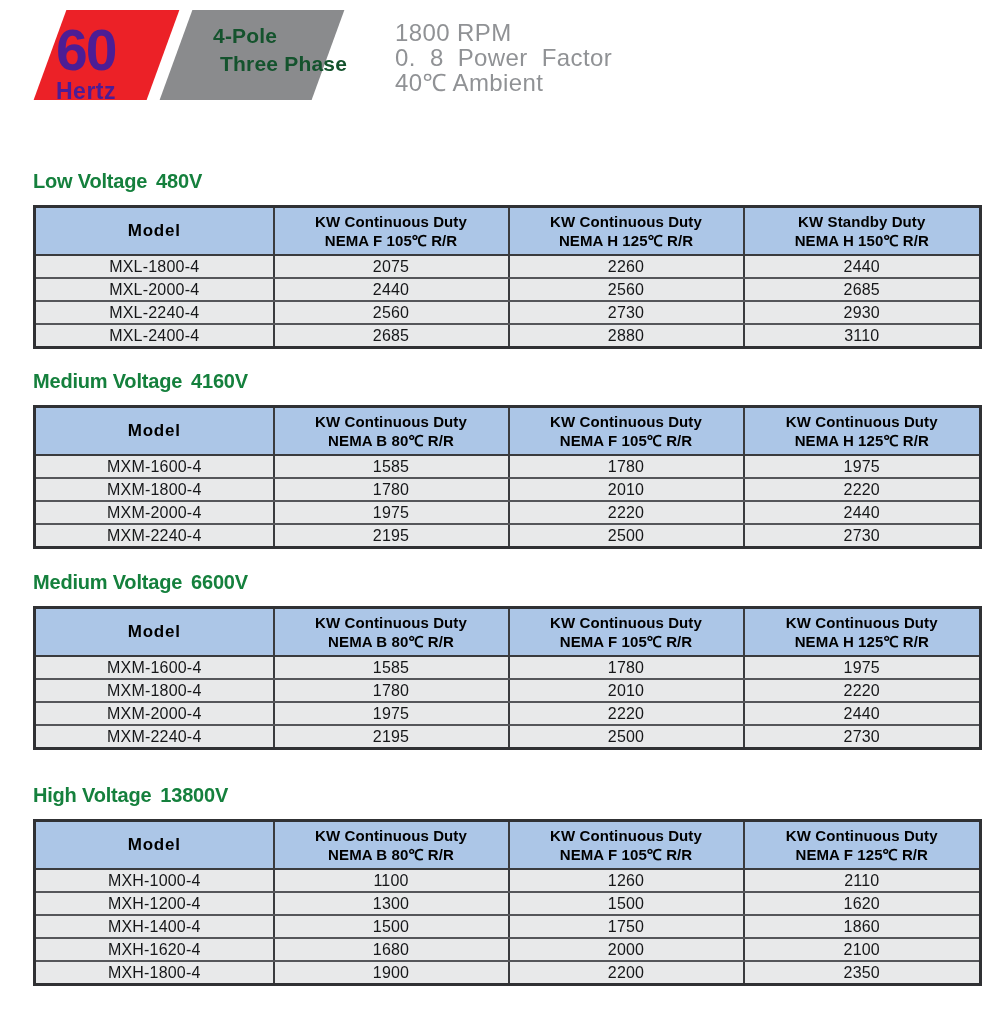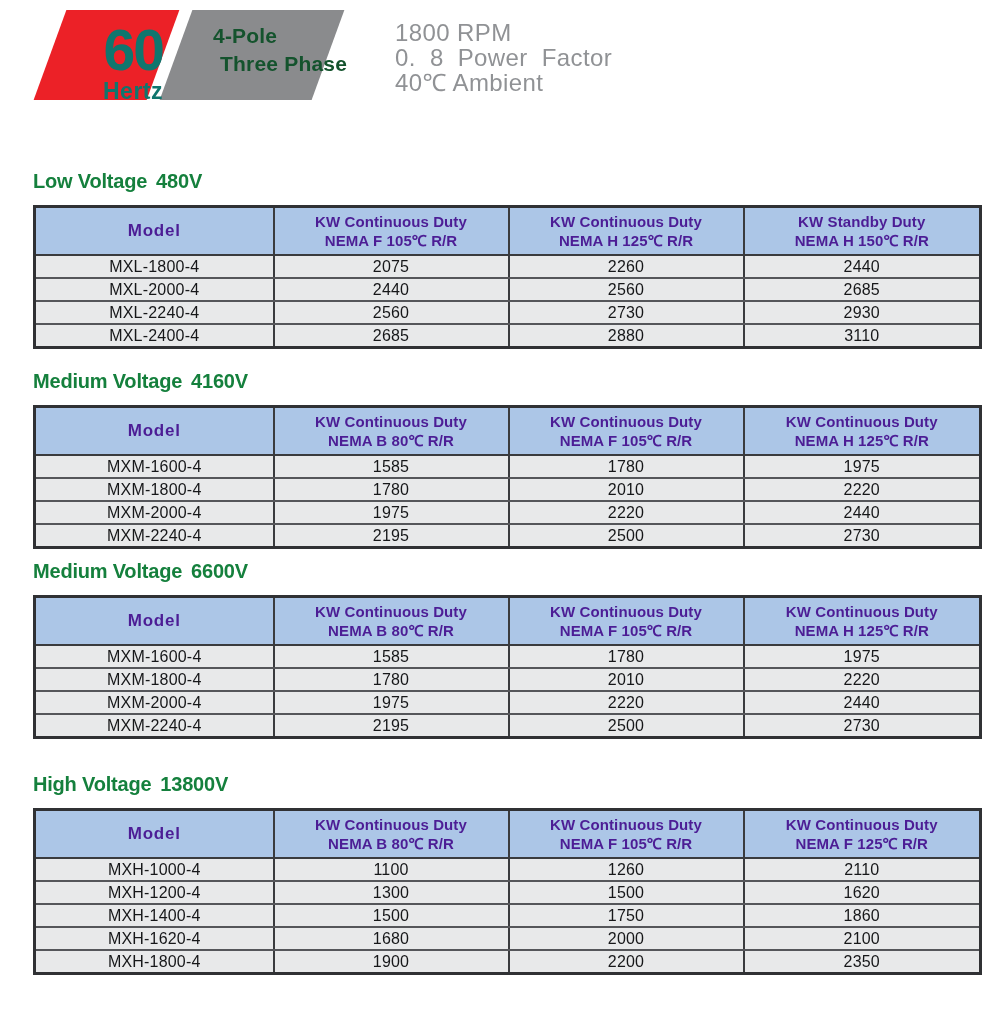--- a/index.html
+++ b/index.html
@@ -21,60 +21,60 @@
     color:#111;
   }
 
   
   .hero{position:relative;height:110px;}
   .badge-shape{position:absolute;top:10px;height:90px;transform:skewX(-20deg);}
   .badge-red-shape{left:50px;width:113px;background:var(--brand-red);}
   .badge-gray-shape{left:176px;width:152px;background:var(--badge-gray);}
   .badge-red-text{
     position:absolute;left:50px;top:10px;width:113px;height:90px;
-    text-align:right;color:#0f766e;font-weight:bold;padding-left:6px;
+    text-align:left;color:#4c1d95;font-weight:bold;padding-left:6px;
   }
   .freq{font-size:57px;line-height:60px;margin-top:10px;letter-spacing:-2px;}
   .hertz{font-size:23px;line-height:20px;margin-top:1px;letter-spacing:0.5px;}
   .badge-gray-text{
     position:absolute;left:213px;top:22px;color:#14532d;font-weight:bold;
     font-size:21px;line-height:28px;letter-spacing:0.2px;
   }
   .badge-gray-text .indent{margin-left:7px;}
   .specs{
     position:absolute;left:395px;top:20px;
     font-size:24px;line-height:25px;color:var(--spec-text-gray);
     letter-spacing:0.4px;
   }
   .specs .pf{word-spacing:7px;}
 
   
   main{margin:0 26px 0 33px;}
   .section{margin-top:21px;}
   .section:first-child{margin-top:60px;}
-  .section:nth-child(3){margin-top:11px;}
+  .section:nth-child(3){margin-top:22px;}
   .section:nth-child(4){margin-top:34px;}
   .section-title{
     margin:0 0 12px 0;
     font-size:20px;font-weight:bold;color:#15803d;
     letter-spacing:-0.2px;line-height:23px;
   }
   .section-title .v{margin-left:9px;}
 
   table.spec-table{
     width:946px;table-layout:fixed;
     border-collapse:collapse;
     border:3px solid #303134;
     background:#fff;
   }
   col.c1{width:239px;} col.c2{width:235px;} col.c3{width:235px;} col.c4{width:237px;}
   th{
     background:var(--table-header-blue);
     border:2px solid var(--border-dark);
-    font-size:15px;font-weight:bold;color:#4c1d95;
+    font-size:15px;font-weight:bold;color:#000000;
     padding:4px 2px;line-height:19px;text-align:center;
     height:48px;vertical-align:middle;
   }
   th .model-label{font-size:17px;letter-spacing:0.8px;line-height:38px;}
   th .h-line{letter-spacing:0.1px;}
   td{
     background:var(--row-gray);
     border-left:2px solid var(--border-dark);
     border-right:2px solid var(--border-dark);
     border-top:2px solid var(--border-mid);

